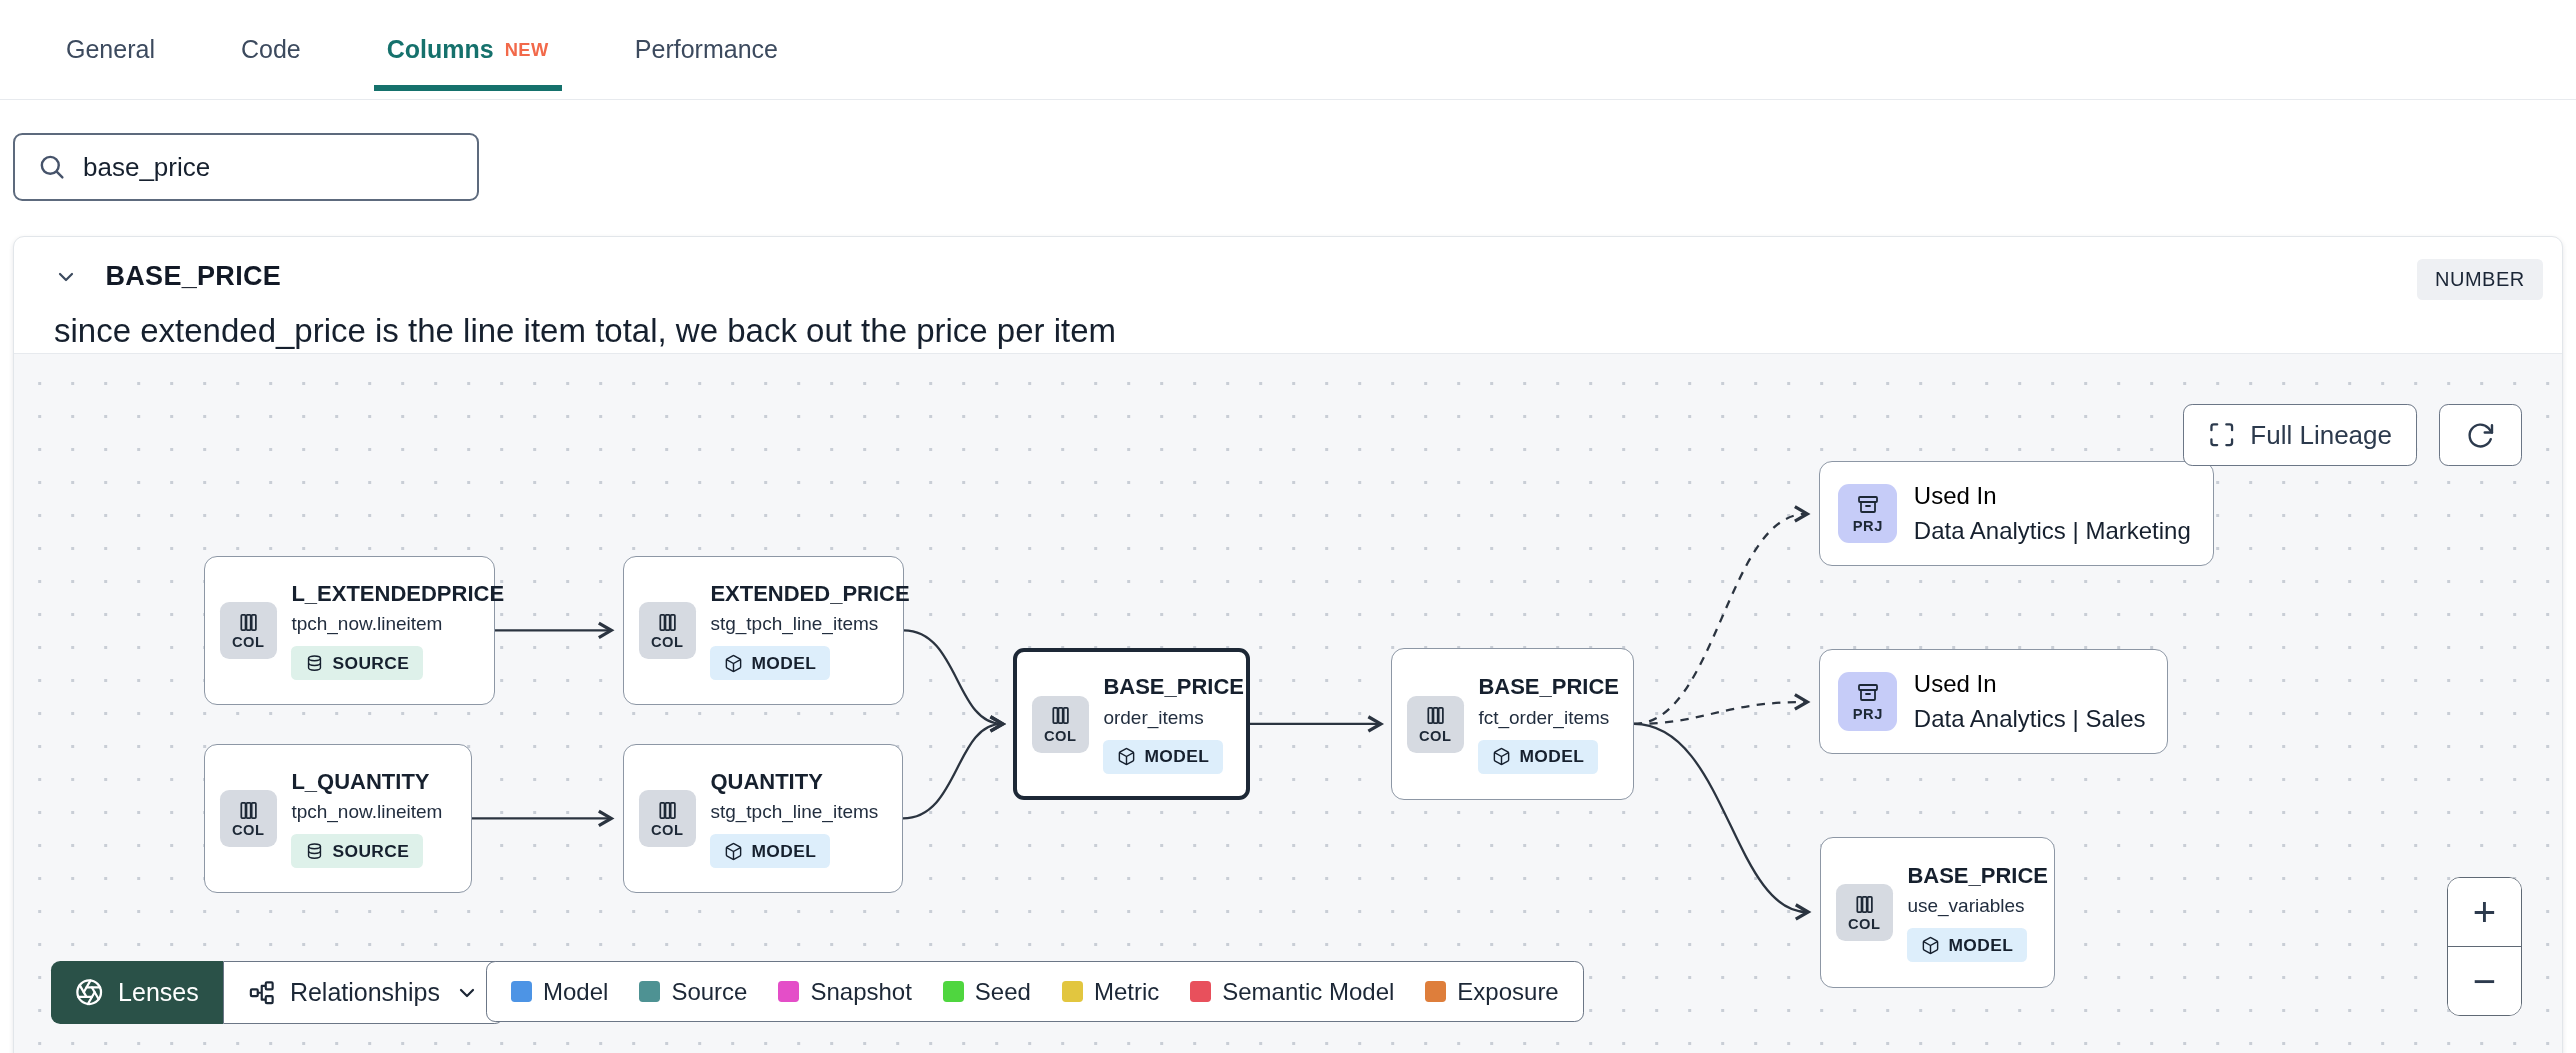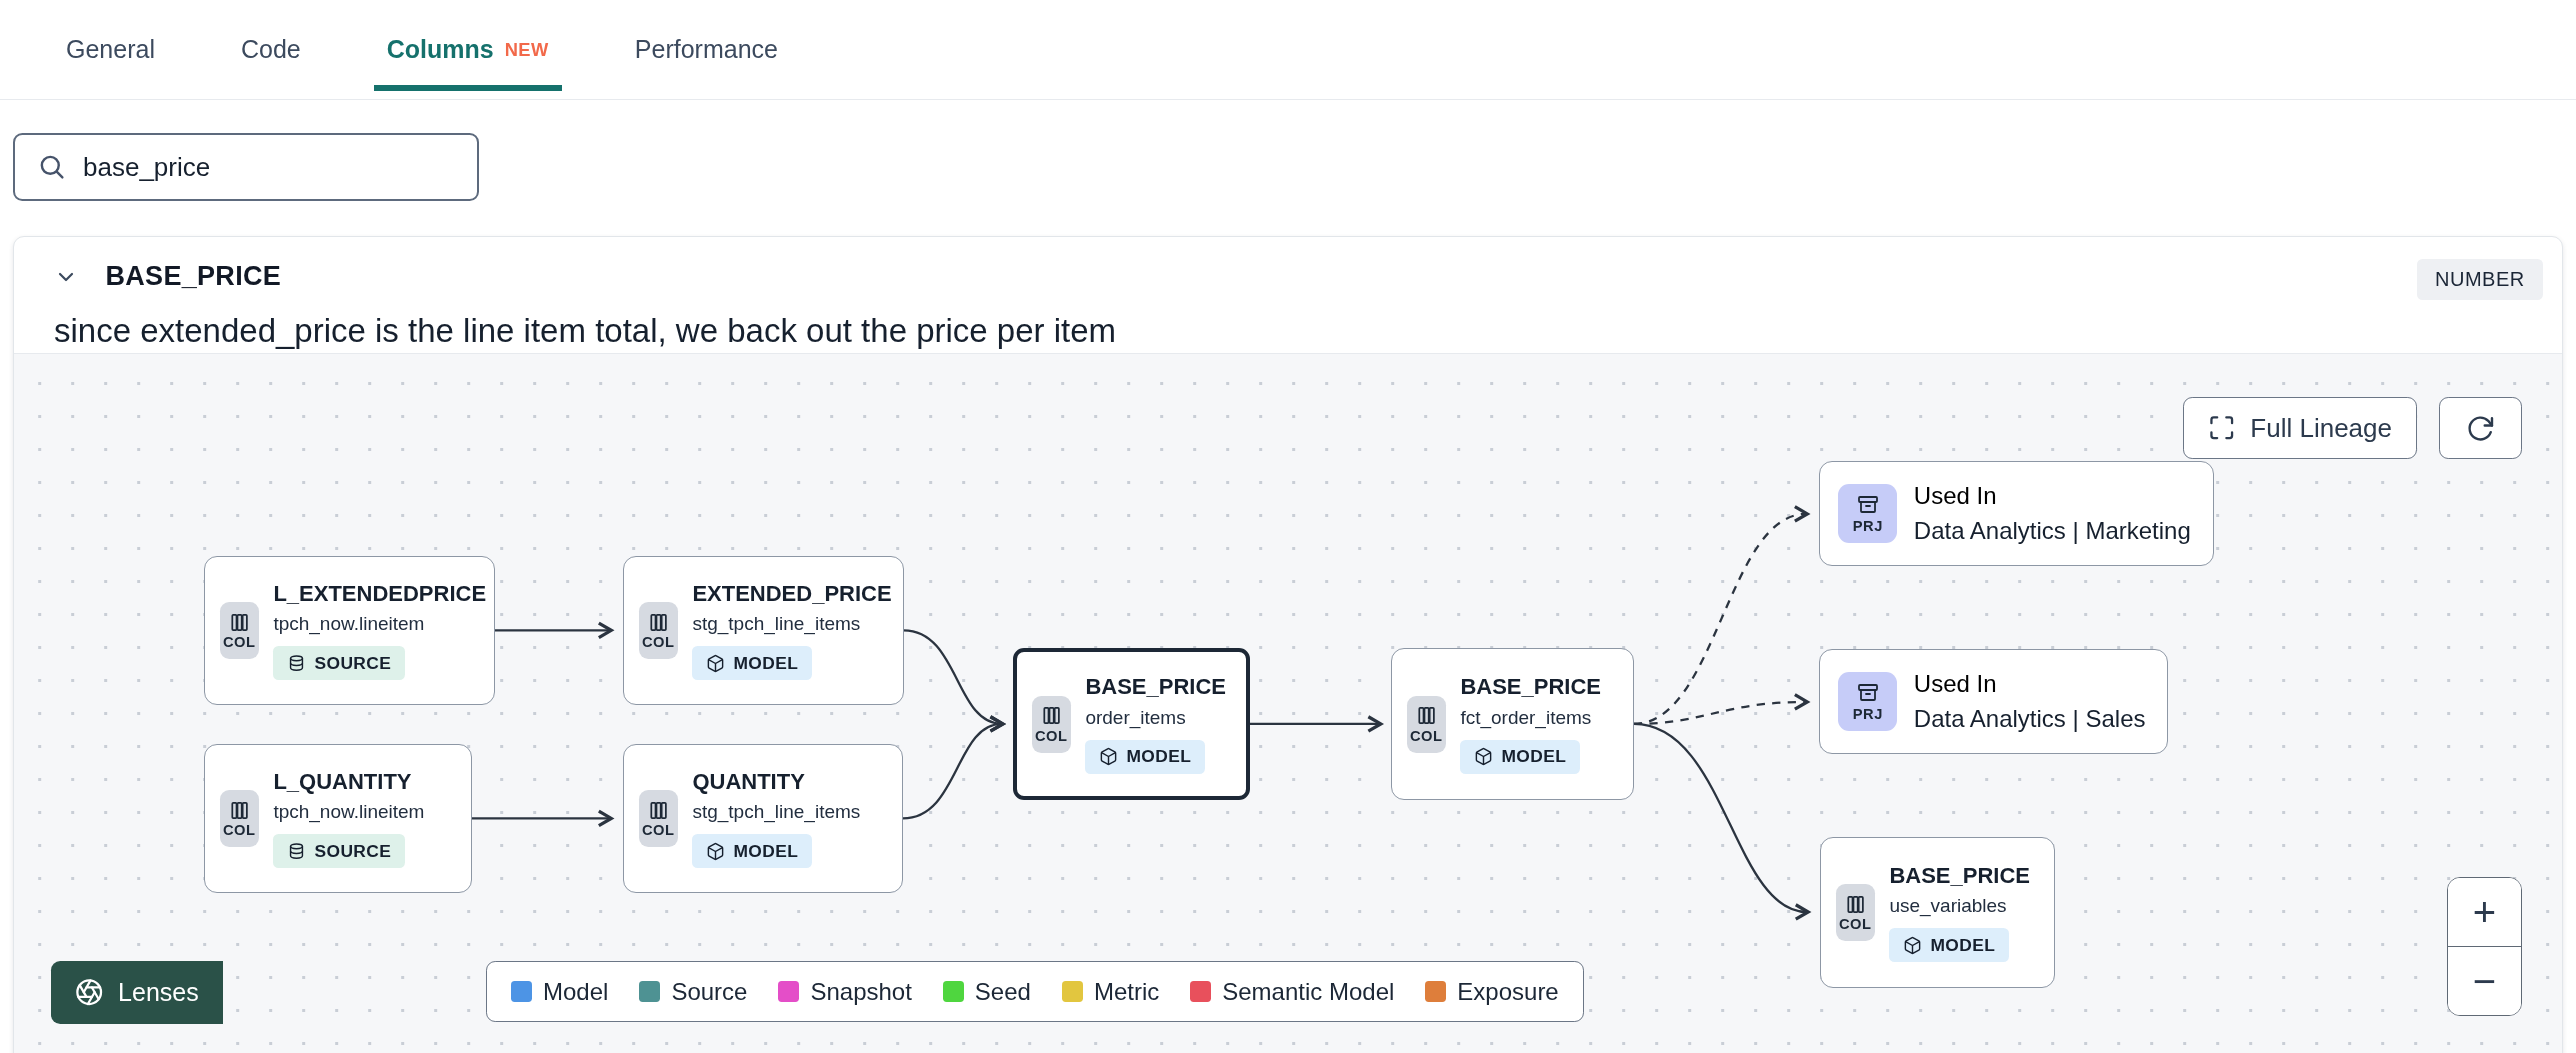--- a/index.html
+++ b/index.html
@@ -32,38 +32,38 @@
   .canvas { position:relative; width:100%; height:716px; border-top:0.9px solid #e7eaee;
             background-color:#f6f7f9;
             background-image:radial-gradient(circle, #c9ced6 1.7px, transparent 1.7px);
             background-size:33px 33px; background-position:9.2px 13px; }
   .edges { position:absolute; inset:0; pointer-events:none; }
 
   
   .node { position:absolute; display:flex; align-items:center; gap:14.7px; padding:0 11px 0 14.7px;
           background:#fff; border:1.8px solid #8d97a5; border-radius:13px; cursor:pointer; }
   .node.selected { border:4.1px solid #1d2836; border-radius:11px; }
-  .chip { flex:0 0 auto; width:39px; height:57px; border-radius:9.2px; background:#d6dae1; color:#1d2836;
+  .chip { flex:0 0 auto; width:57px; height:57px; border-radius:9.2px; background:#d6dae1; color:#1d2836;
           display:flex; flex-direction:column; align-items:center; justify-content:center; gap:0.9px; }
   .chip .chip-label { font-size:14.7px; font-weight:700; letter-spacing:0.5px; }
   .meta { display:flex; flex-direction:column; align-items:flex-start; }
   .node-title { font-size:22px; font-weight:700; color:#16202e; }
   .node-sub { font-size:19px; color:#222e3f; margin-top:6.4px; }
   .pill { display:flex; align-items:center; gap:8.3px; margin-top:11px; padding:6.4px 13.8px; border-radius:5.5px;
           font-size:17.4px; font-weight:700; color:#16202e; letter-spacing:0.4px; }
   .pill-source { background:#def1ea; }
   .pill-model  { background:#ddeefb; }
 
   .exposure { padding:0 22px 0 18.3px; gap:16.5px; }
   .prj-chip { background:#c6ccf8; width:59px; height:59px; border-radius:11px; }
   .kicker { font-size:24px; color:#000000;text-align:right; }
   .exp-title { font-size:24px; color:#16202e; margin-top:7.3px; }
 
   
-  .ctrl-row { position:absolute; top:43px; right:40px; display:flex; gap:22px; }
+  .ctrl-row { position:absolute; top:50px; right:40px; display:flex; gap:22px; }
   .btn { display:flex; align-items:center; justify-content:center; gap:14.7px; height:62px; background:#fff;
          border:1.8px solid #6b7686; border-radius:9.2px; color:#2c3a4d; font-size:26px; cursor:pointer; }
   .full-lineage { padding:0 24px; }
   .refresh { width:83px; }
 
   .zoom-ctrl { position:absolute; right:40px; top:523px; width:75px; height:139px; background:#fff;
                border:1.8px solid #5f6975; border-radius:13px; display:flex; flex-direction:column; overflow:hidden; }
   .zoom-btn { flex:1; display:flex; align-items:center; justify-content:center; font-size:40px; color:#2c3a4d; cursor:pointer; background:#fff; border:none; font-family:"Liberation Sans", sans-serif; }
   .zoom-btn:first-child { border-bottom:1.8px solid #5f6975; }
 
@@ -357,20 +357,32 @@
             <circle cx="12" cy="12" r="10"></circle>
             <line x1="14.31" y1="8" x2="20.05" y2="17.94"></line>
             <line x1="9.69" y1="8" x2="21.17" y2="8"></line>
             <line x1="7.38" y1="12" x2="13.12" y2="2.06"></line>
             <line x1="9.69" y1="16" x2="3.95" y2="6.06"></line>
             <line x1="14.31" y1="16" x2="2.83" y2="16"></line>
             <line x1="16.62" y1="12" x2="10.88" y2="21.94"></line>
           </svg>
         <span>Lenses</span>
       </div>
+      <div class="rel-btn">
+        <svg width="27.5" height="27.5" viewBox="0 0 24 24" fill="none" stroke="currentColor" stroke-width="1.9" stroke-linejoin="round">
+            <rect x="2.5" y="9" width="6" height="6" rx="1"></rect>
+            <rect x="15.5" y="3" width="6" height="6" rx="1"></rect>
+            <rect x="15.5" y="15" width="6" height="6" rx="1"></rect>
+            <path d="M8.5 12h3.5 M12 12V6h3.5 M12 12v6h3.5"></path>
+          </svg>
+        <span>Relationships</span>
+        <svg width="24" height="24" viewBox="0 0 24 24" fill="none" stroke="currentColor" stroke-width="2.2" stroke-linecap="round" stroke-linejoin="round">
+            <polyline points="6 9 12 15 18 9"></polyline>
+          </svg>
+      </div>
     </div>
 
     <div class="legend-box">
       <div class="legend-item">
           <span class="swatch" style="background: rgb(77, 148, 229);"></span>
           <span>Model</span>
         </div>
       <div class="legend-item">
           <span class="swatch" style="background: rgb(78, 146, 147);"></span>
           <span>Source</span>

